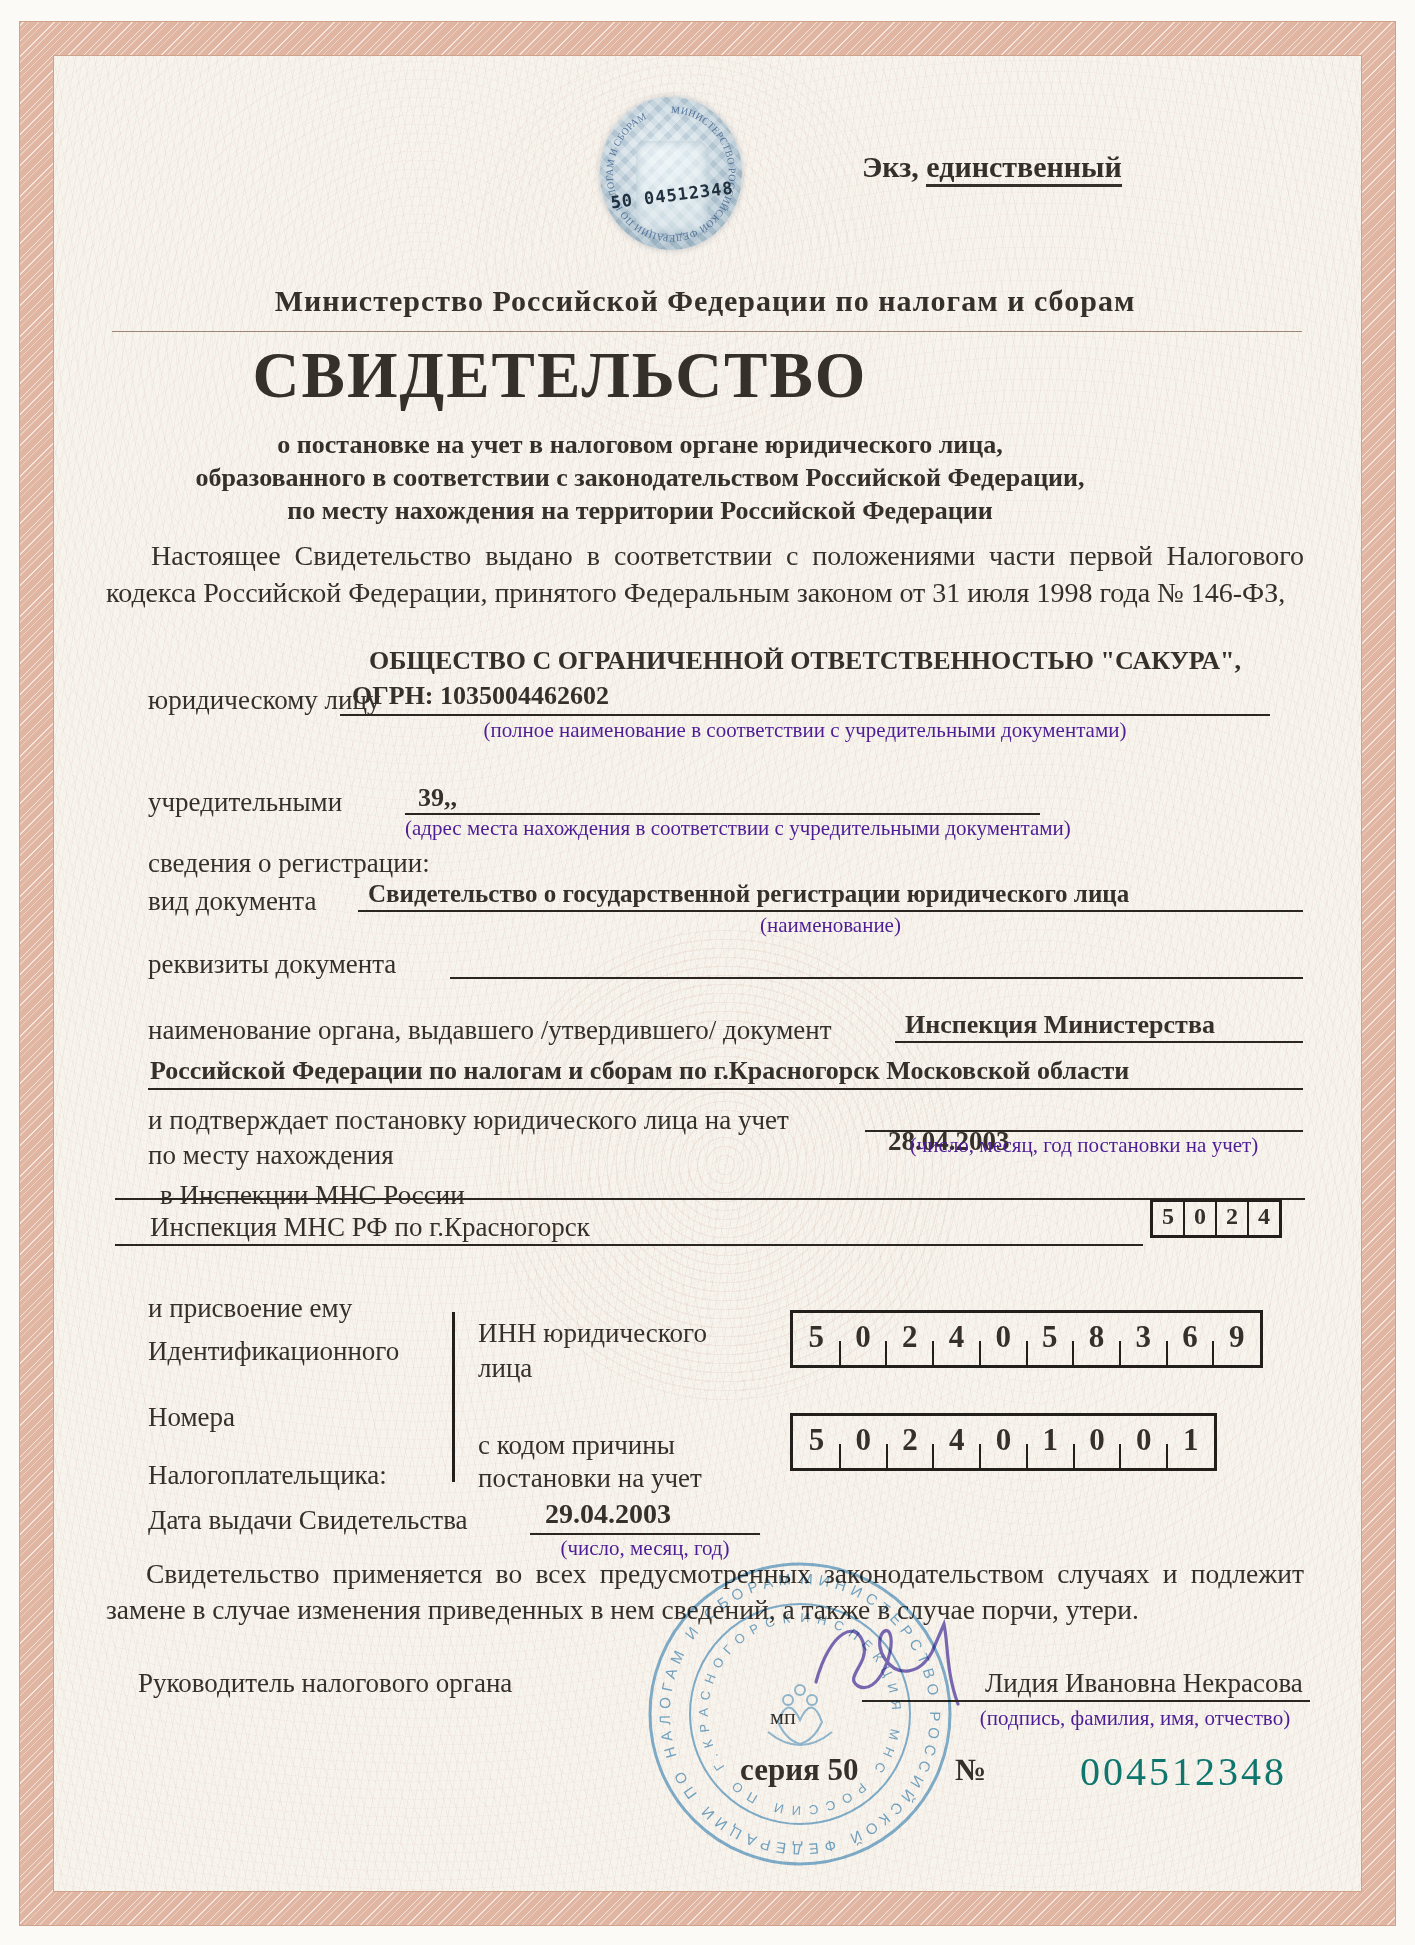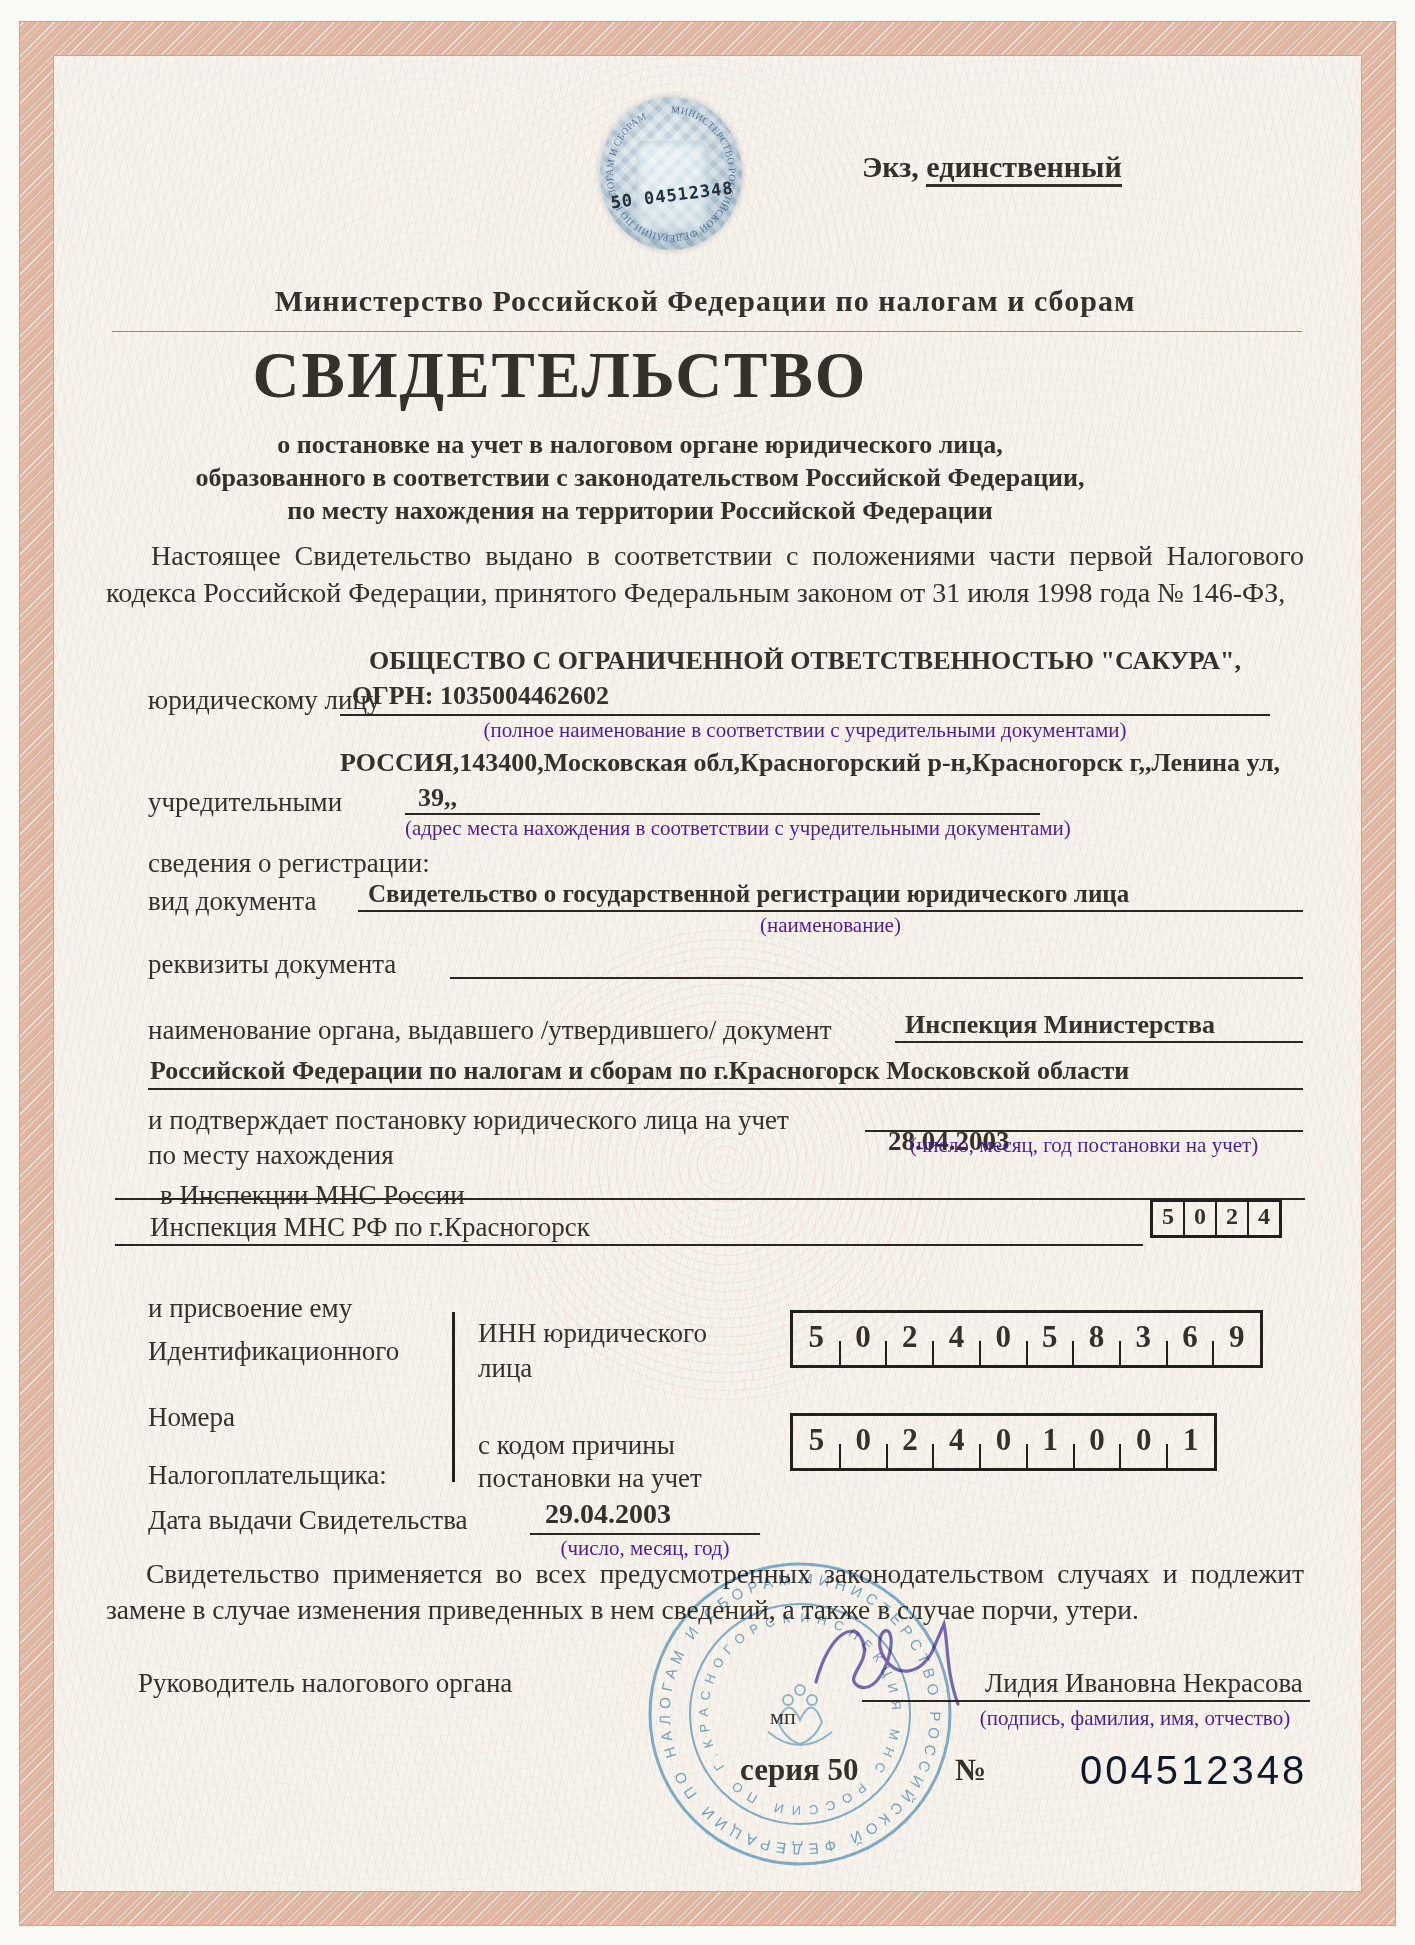--- a/index.html
+++ b/index.html
@@ -62,21 +62,21 @@
   }
   .holo-shield{position:absolute;left:36px;top:44px;width:72px;height:92px;border-radius:10px;
     background:rgba(240,248,250,.55);box-shadow:inset 0 0 8px rgba(120,150,170,.5);}
   .holo-number{
     position:absolute;left:8px;top:88px;width:128px;text-align:center;
     font-family:"DejaVu Sans Mono",monospace;font-size:17px;font-weight:bold;color:#20303e;
     transform:rotate(-7deg);letter-spacing:1px;
   }
   .sig-name{font-size:27px;white-space:nowrap;}
   .series-lbl{font-weight:bold;font-size:31px;white-space:nowrap;}
-  .series-num{font-family:Liberation Sans, sans-serif;font-size:40px;color:#0f172a;letter-spacing:3px;white-space:nowrap;}
+  .series-num{font-family:Liberation Serif, serif;font-size:40px;color:#0f766e;letter-spacing:3px;white-space:nowrap;}
   .stamp{mix-blend-mode:multiply;opacity:.78;}
   .para{font-size:28px;line-height:37px;text-align:justify;}
 </style>
 </head>
 <body>
 
 <div class="page">
 
   <div class="frame">
     <div class="frame-lace"></div>
@@ -117,21 +117,20 @@
   </div>
 
   <div class="abs para" style="left:106px;top:537px;width:1198px;text-indent:45px;">Настоящее Свидетельство выдано в соответствии с положениями части первой Налогового кодекса Российской Федерации, принятого Федеральным законом от 31 июля 1998 года № 146-ФЗ,</div>
 
   <div class="abs center val" style="left:340px;top:646px;width:930px;">ОБЩЕСТВО С ОГРАНИЧЕННОЙ ОТВЕТСТВЕННОСТЬЮ "САКУРА",</div>
   <div class="abs lbl" style="left:148px;top:685px;">юридическому лицу</div>
   <div class="abs val" style="left:352px;top:681px;">ОГРН: 1035004462602</div>
   <div class="abs uline" style="left:340px;top:714px;width:930px;"></div>
   <div class="abs cap" style="left:340px;top:718px;width:930px;">(полное наименование в соответствии с учредительными документами)</div>
 
-  <div class="abs center val" style="left:340px;top:748px;width:930px;">РОССИЯ,143400,Московская обл,Красногорский р-н,Красногорск г,,Ленина ул,</div>
   <div class="abs lbl" style="left:148px;top:787px;">учредительными</div>
   <div class="abs val" style="left:418px;top:783px;">39,,</div>
   <div class="abs uline" style="left:405px;top:813px;width:635px;"></div>
   <div class="abs cap" style="left:405px;top:816px;width:635px;">(адрес места нахождения в соответствии с учредительными документами)</div>
 
   <div class="abs lbl" style="left:148px;top:848px;">сведения о регистрации:</div>
 
   <div class="abs lbl" style="left:148px;top:886px;">вид документа</div>
   <div class="abs val" style="left:368px;top:880px;font-size:25px;">Свидетельство о государственной регистрации юридического лица</div>
   <div class="abs uline" style="left:358px;top:910px;width:945px;"></div>

